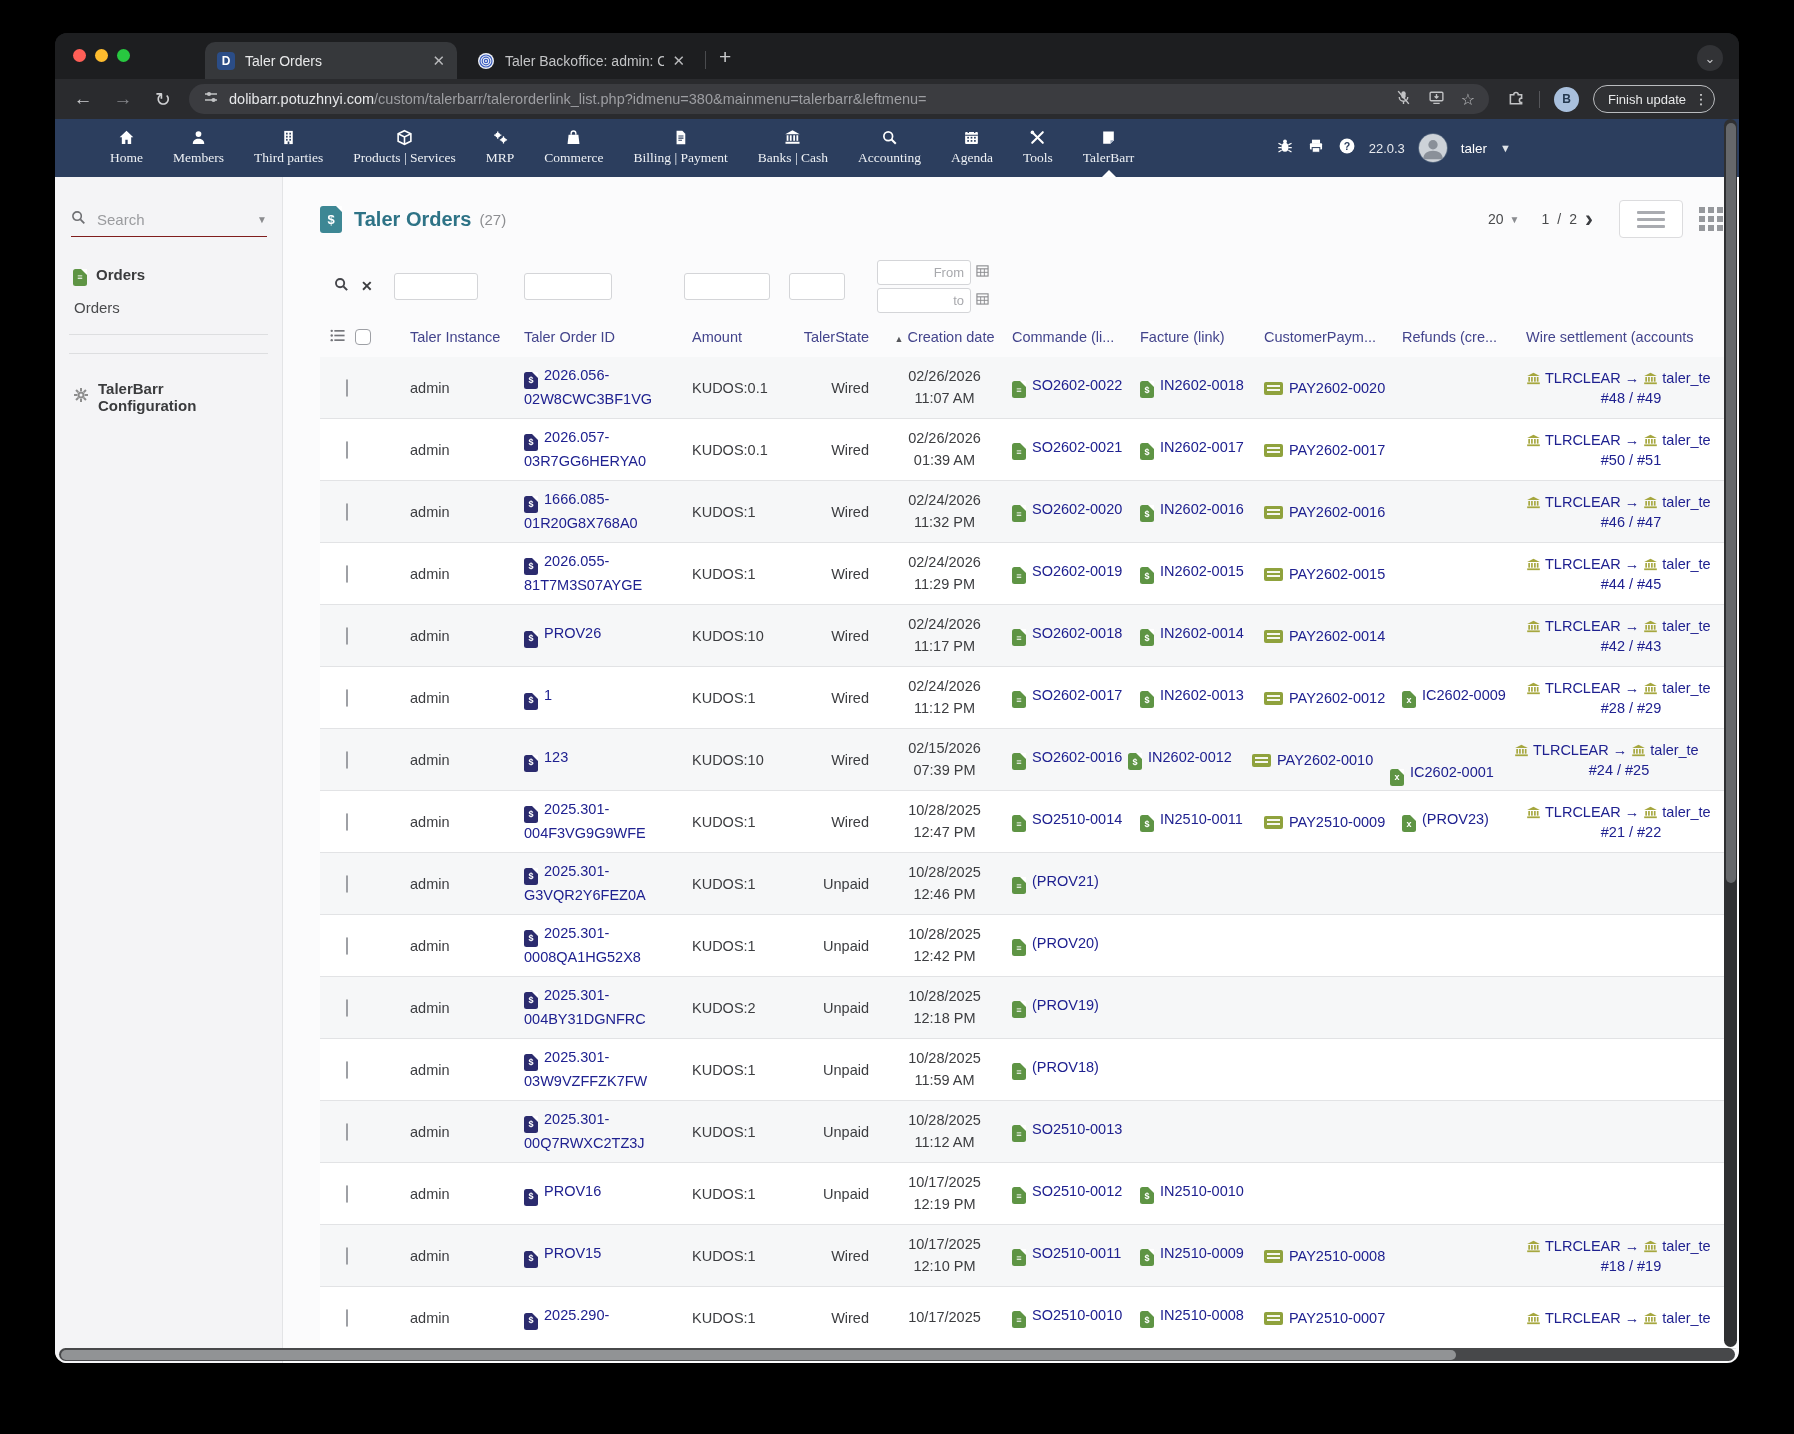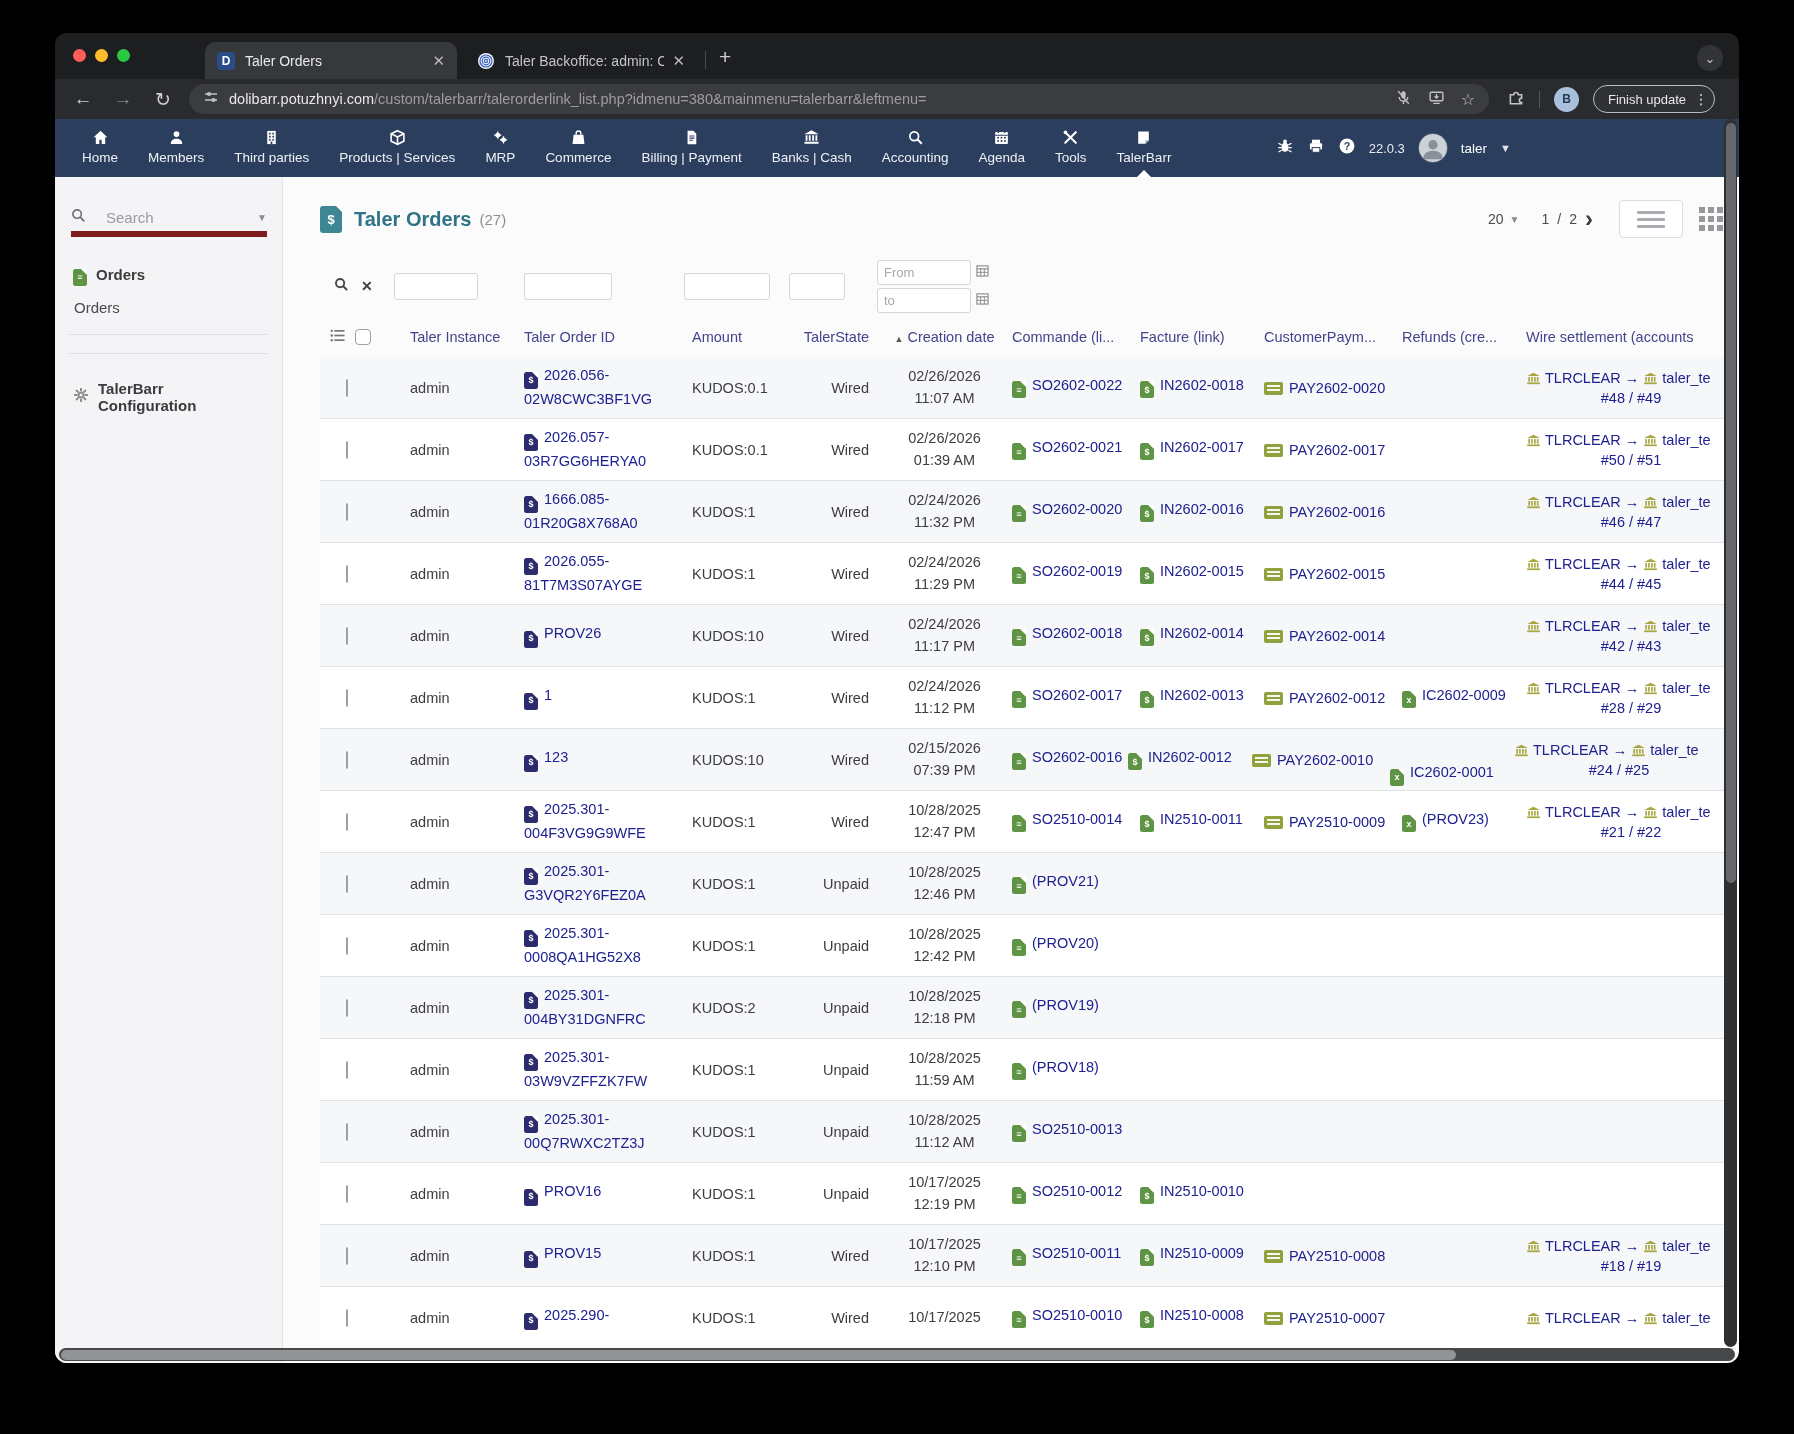--- a/index.html
+++ b/index.html
@@ -43,38 +43,38 @@
   .after-box { display:flex; align-items:center; margin-left:18px; gap:14px; }
   .vsep { width:1px; height:17px; background:#55565a; }
   .avatarB { width:25px; height:25px; border-radius:50%; background:#a9c0dd; color:#24384f;
     font-size:12px; font-weight:bold; display:flex; align-items:center; justify-content:center; }
   .finish { height:28px; border:1.5px solid #babcbf; border-radius:15px; color:#e8e9ea;
     font-size:13px; display:flex; align-items:center; padding:0 6px 0 14px; background:#303134; }
   .finish .dots { margin-left:8px; font-size:14px; color:#e8e9ea; }
 
   
   .dolimenu { position:relative; height:58px; background:#2c3e5e; display:flex; align-items:stretch; }
-  .navitems { display:flex; padding-left:12px; }
+  .navitems { display:flex; padding-left:40px;font-family:Liberation Serif, serif; }
   .nav-item { position:relative; display:flex; flex-direction:column; align-items:center;
     justify-content:center; padding:5px 15px 7px; gap:4px; }
   .nav-item svg { display:block; }
   .nav-label { color:#eef1f5; font-size:13.5px; white-space:nowrap; }
   .nav-item.active::after { content:""; position:absolute; bottom:0; left:50%; margin-left:-7px;
     border:7px solid transparent; border-bottom:7px solid #fff; border-top:none; }
   .nav-right { margin-left:auto; display:flex; align-items:center; gap:13px; padding-right:228px; }
   .nav-right .ver { color:#e8eaee; font-size:13px; }
   .menu-avatar { width:30px; height:30px; border-radius:50%; overflow:hidden; border:1px solid #55677f; }
   .nav-user { color:#fff; font-size:13.5px; }
   .nav-chev { color:#dfe3e8; font-size:11px; }
 
   
   .page { display:flex; height:1186px; background:#fbfbfc; }
   .sidebar { width:228px; background:#f4f4f6; border-right:1px solid #e3e4e6; padding-top:26px; }
   .searchrow { margin:0 16px; width:196px; height:34px; display:flex; align-items:center;
-    border-bottom:6px solid #7f1d1d; gap:20px; }
+    border-bottom:1px solid #7f1d1d; gap:11px; }
   .searchrow input { border:none; outline:none; background:transparent; flex:1; font-size:15px;
     color:#4a4b4d; min-width:0; font-family:"Liberation Sans",sans-serif; }
   .searchrow input::placeholder { color:#9a9b9e; }
   .searchrow .caret { color:#8b8c8f; font-size:10px; }
   .side-section { margin-top:26px; padding:0 18px; }
   .side-title { display:flex; align-items:center; gap:9px; font-size:15px; font-weight:bold; color:#3a3b3d; }
   .side-link { margin:13px 0 0 1px; font-size:15px; color:#4a4b4d; }
   .side-div { border-top:1px solid #dddee0; margin:18px 14px 0; }
 
   .content { flex:1; padding:20px 0 0 37px; position:relative; overflow:hidden; }
@@ -119,21 +119,21 @@
     background:rgba(255,255,255,.92); box-shadow:0 4px 0 rgba(255,255,255,.92); }
   .titleico { width:22px; height:27px; font-size:13px; border-radius:3px; margin:0; }
   .wire1 { white-space:nowrap; overflow:hidden; color:#1f2190; }
   .wire1 svg { vertical-align:-2px; margin-right:4px; }
   .wire2 { text-align:center; color:#1f2190; margin-top:4px; }
   .finp { height:27px; border:1px solid #d4d5d8; border-radius:3px; background:#fff; font-size:13px;
     padding:0 6px; color:#3c3d40; outline:none; font-family:"Liberation Sans",sans-serif; }
   .finp::placeholder { color:#a8a9ad; }
   .dstack { display:flex; flex-direction:column; gap:3px; }
   .drow { display:flex; align-items:center; gap:5px; }
-  .drow .finp { width:94px; height:25px; text-align:left; }
+  .drow .finp { width:94px; height:25px; text-align:right; }
   .fsel { display:flex; align-items:center; gap:12px; padding-left:14px; }
   .hsel { display:flex; align-items:center; gap:10px; padding-left:10px; }
   .rowsel { padding-left:26px; }
 
   
   .vscroll { position:absolute; right:2px; top:86px; bottom:16px; width:13px; background:#2f3032; border-radius:7px; }
   .vthumb { position:absolute; top:4px; left:1.5px; width:10px; height:760px; background:#66686b; border-radius:6px; }
   .hscroll { position:absolute; left:4px; right:4px; bottom:2px; height:13px; background:#47484a; border-radius:7px; }
   .hthumb { position:absolute; left:2px; top:1.5px; height:10px; width:1395px; background:#919395; border-radius:6px; }
 </style>

